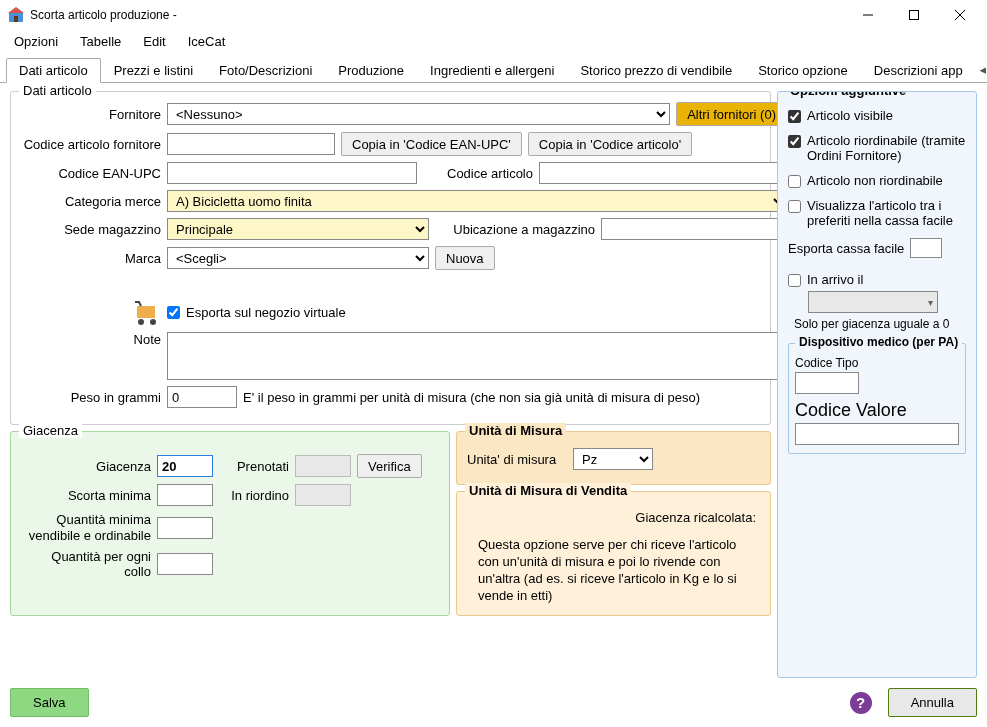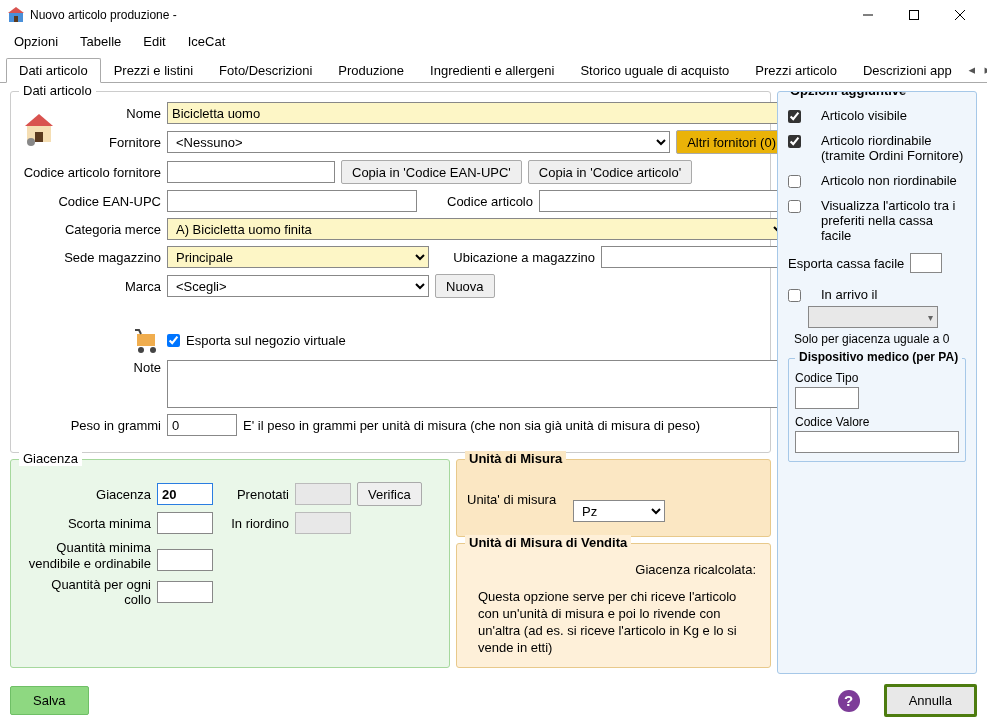--- a/index.html
+++ b/index.html
@@ -32,27 +32,27 @@
 .dispositivo-box > .legend { position: absolute; top: -9px; left: 6px; background: #f0f6fc; padding: 0 4px; font-weight: 600; font-size: 12px; }
 .form-row { display: flex; align-items: center; margin-bottom: 6px; gap: 6px; }
 .form-label { width: 140px; text-align: right; font-size: 13px; flex-shrink: 0; }
 input[type=text], select, textarea { border: 1px solid #888; padding: 2px 4px; font-family: inherit; font-size: 13px; height: 22px; background: #fff; }
 input[type=text].yellow, select.yellow { background: #fdf6c6; }
 input[type=text].grey { background: #e8e8e8; border-color: #bbb; }
 select { height: 22px; }
 textarea { height: 48px; resize: none; overflow-y: scroll; }
 .btn { border: 1px solid #aaa; background: #efefef; padding: 2px 10px; font-size: 13px; height: 24px; cursor: default; border-radius: 2px; }
 .btn.green { background: #eab308; }
-.checkbox-row { display: flex; align-items: flex-start; gap: 20px; margin-bottom: 10px; font-size: 13px; }
+.checkbox-row { display: flex; align-items: flex-start; gap: 6px; margin-bottom: 10px; font-size: 13px; }
 .checkbox-row input[type=checkbox] { margin-top: 2px; accent-color: #333; }
 .checkbox-row.single-line { align-items: center; }
-.footer { display: flex; align-items: center; padding: 6px 10px 10px 10px; gap: 24px; }
+.footer { display: flex; align-items: center; padding: 6px 10px 10px 10px; gap: 16px; }
 .help-icon { width: 22px; height: 22px; border-radius: 50%; background: #7d3c98; color: #fff; display: flex; align-items: center; justify-content: center; font-weight: bold; font-size: 15px; margin-left: auto; }
 .salva-btn { background: #8ed881; border: 1px solid #6fbf66; padding: 6px 22px; font-size: 13px; border-radius: 2px; }
-.annulla-btn { background: #e8e8e8; border: 3px solid #4d7c0f; padding: 6px 22px; font-size: 13px; border-radius: 2px; }
+.annulla-btn { background: #e8e8e8; border: 1px solid #4d7c0f; padding: 6px 22px; font-size: 13px; border-radius: 2px; }
 .bottom-row { display: flex; gap: 6px; }
 .bottom-left { flex: 0 0 440px; }
 .bottom-right { flex: 1; display: flex; flex-direction: column; gap: 6px; }
 .giacenza-form .form-label { width: 130px; }
 .color-swatch { width: 32px; height: 20px; border: 1px solid #888; background: #fff; }
 .arrivo-date { width: 130px; height: 22px; border: 1px solid #888; background: #e8e8e8; display:flex; align-items:center; justify-content:flex-end; padding-right:4px; margin-left:20px; margin-top:4px;}
 .small-note { font-size: 12px; margin-left: 6px; margin-top: 4px; }
 .house-icon { width: 36px; height: 36px; margin-top:2px;}
 .cart-icon { width: 28px; height: 28px; }
 .peso-hint { font-size: 13px; }
@@ -60,21 +60,21 @@
 </head>
 <body>
 
 <div class="titlebar">
   <div class="title-left">
     <svg class="app-icon" viewBox="0 0 16 16">
         <rect x="1" y="6" width="14" height="9" fill="#4a90d9"></rect>
         <polygon points="8,0 0,6 16,6" fill="#d9534f"></polygon>
         <rect x="6" y="9" width="4" height="6" fill="#5b3a1e"></rect>
       </svg>
-    <span class="title-text">Nuovo articolo produzione -</span>
+    <span class="title-text">Scorta articolo produzione -</span>
   </div>
   <div class="win-controls">
     <div class="win-btn">
         <svg viewBox="0 0 10 10">
           <line x1="0" y1="5" x2="10" y2="5" stroke="#000" stroke-width="1"></line>
         </svg>
       </div>
     <div class="win-btn">
         <svg viewBox="0 0 10 10">
           <rect x="0.5" y="0.5" width="9" height="9" fill="none" stroke="#000" stroke-width="1"></rect>
@@ -95,47 +95,37 @@
   <span>Edit</span>
   <span>IceCat</span>
 </div>
 
 <div class="tabbar">
   <div class="tab active">Dati articolo</div>
   <div class="tab">Prezzi e listini</div>
   <div class="tab">Foto/Descrizioni</div>
   <div class="tab">Produzione</div>
   <div class="tab">Ingredienti e allergeni</div>
-  <div class="tab">Storico uguale di acquisto</div>
-  <div class="tab">Prezzi articolo</div>
+  <div class="tab">Storico prezzo di vendibile</div>
+  <div class="tab">Storico opzione</div>
   <div class="tab">Descrizioni app</div>
   <div class="tab-arrows">
     <span class="tab-arrow">◂</span>
     <span class="tab-arrow">▸</span>
   </div>
 </div>
 
 <div class="content">
   <div class="left-col">
 
     <div class="groupbox dati-articolo">
       <div class="legend">Dati articolo</div>
 
       <div style="display:flex; gap:10px;">
         <div style="flex:1;">
-          <div class="form-row">
-            <svg class="house-icon" viewBox="0 0 36 36" style="position:absolute; left:10px; top:18px;">
-                <polygon points="18,2 4,14 32,14" fill="#d9534f"></polygon>
-                <rect x="6" y="14" width="24" height="16" fill="#f5deb3"></rect>
-                <rect x="14" y="20" width="8" height="10" fill="#5b3a1e"></rect>
-                <circle cx="10" cy="30" r="4" fill="#888"></circle>
-              </svg>
-            <div class="form-label">Nome</div>
-            <input type="text" class="yellow" style="flex: 1 1 0%;" value="Bicicletta uomo">
-          </div>
           <div class="form-row">
             <div class="form-label">Fornitore</div>
             <select style="flex:1;"><option>&lt;Nessuno&gt;</option></select>
             <button class="btn green">Altri fornitori (0)</button>
           </div>
           <div class="form-row">
             <div class="form-label" style="width:140px;">Codice articolo fornitore</div>
             <input type="text" style="width: 168px;">
             <button class="btn">Copia in 'Codice EAN-UPC'</button>
             <button class="btn">Copia in 'Codice articolo'</button>
@@ -196,37 +186,37 @@
             <div style="width:70px; text-align:right;">Prenotati</div>
             <input type="text" class="grey" readonly="" style="width: 56px;">
             <button class="btn">Verifica</button>
           </div>
           <div class="form-row">
             <div class="form-label">Scorta minima</div>
             <input type="text" style="width: 56px;">
             <div style="width:70px; text-align:right;">In riordino</div>
             <input type="text" class="grey" readonly="" style="width: 56px;">
           </div>
-          <div class="form-row" style="align-items:flex-end;">
+          <div class="form-row" style="align-items:center;">
             <div class="form-label" style="line-height:1.2;">Quantità minima vendibile e ordinabile</div>
             <input type="text" style="width: 56px;">
           </div>
           <div class="form-row">
             <div class="form-label">Quantità per ogni collo</div>
             <input type="text" style="width: 56px;">
           </div>
         </div>
       </div>
 
       <div class="bottom-right">
         <div class="groupbox unita-box" style="padding-top:16px; padding-bottom:14px;">
           <div class="legend" style="background:#fbe7c3; font-weight:600;">Unità di Misura</div>
           <div class="form-row" style="margin:0;">
             <div style="width:100px;">Unita' di misura</div>
-            <select style="width:92px;margin-top:24px;"><option>Pz</option></select>
+            <select style="width:80px;"><option>Pz</option></select>
           </div>
         </div>
         <div class="groupbox unita-vendita-box" style="flex:1;">
           <div class="legend" style="background:#fef0d9; font-weight:600;">Unità di Misura di Vendita</div>
           <div style="text-align:right; font-size:13px; margin:8px 4px 12px 0;">Giacenza ricalcolata:</div>
           <div style="font-size:13px; line-height:1.3;">Questa opzione serve per chi riceve l'articolo con un'unità di misura e poi lo rivende con un'altra (ad es. si riceve l'articolo in Kg e lo si vende in etti)</div>
         </div>
       </div>
     </div>
 
@@ -262,21 +252,21 @@
           </div>
         <div class="arrivo-date">
             <span style="font-size:10px; color:#666;">▾</span>
           </div>
         <div class="small-note">Solo per giacenza uguale a 0</div>
 
         <div class="dispositivo-box">
           <div class="legend">Dispositivo medico (per PA)</div>
           <div style="font-size:12px; margin-top:6px;">Codice Tipo</div>
           <input type="text" style="width: 64px; margin-top: 2px;">
-          <div style="font-size:12px; margin-top:6px;">Codice Valore</div>
+          <div style="font-size:18px; margin-top:6px;">Codice Valore</div>
           <input type="text" style="width: 100%; margin-top: 2px;">
         </div>
       </div>
     </div>
   </div>
 </div>
 
 <div class="footer">
   <button class="salva-btn">Salva</button>
   <div class="help-icon">?</div>

